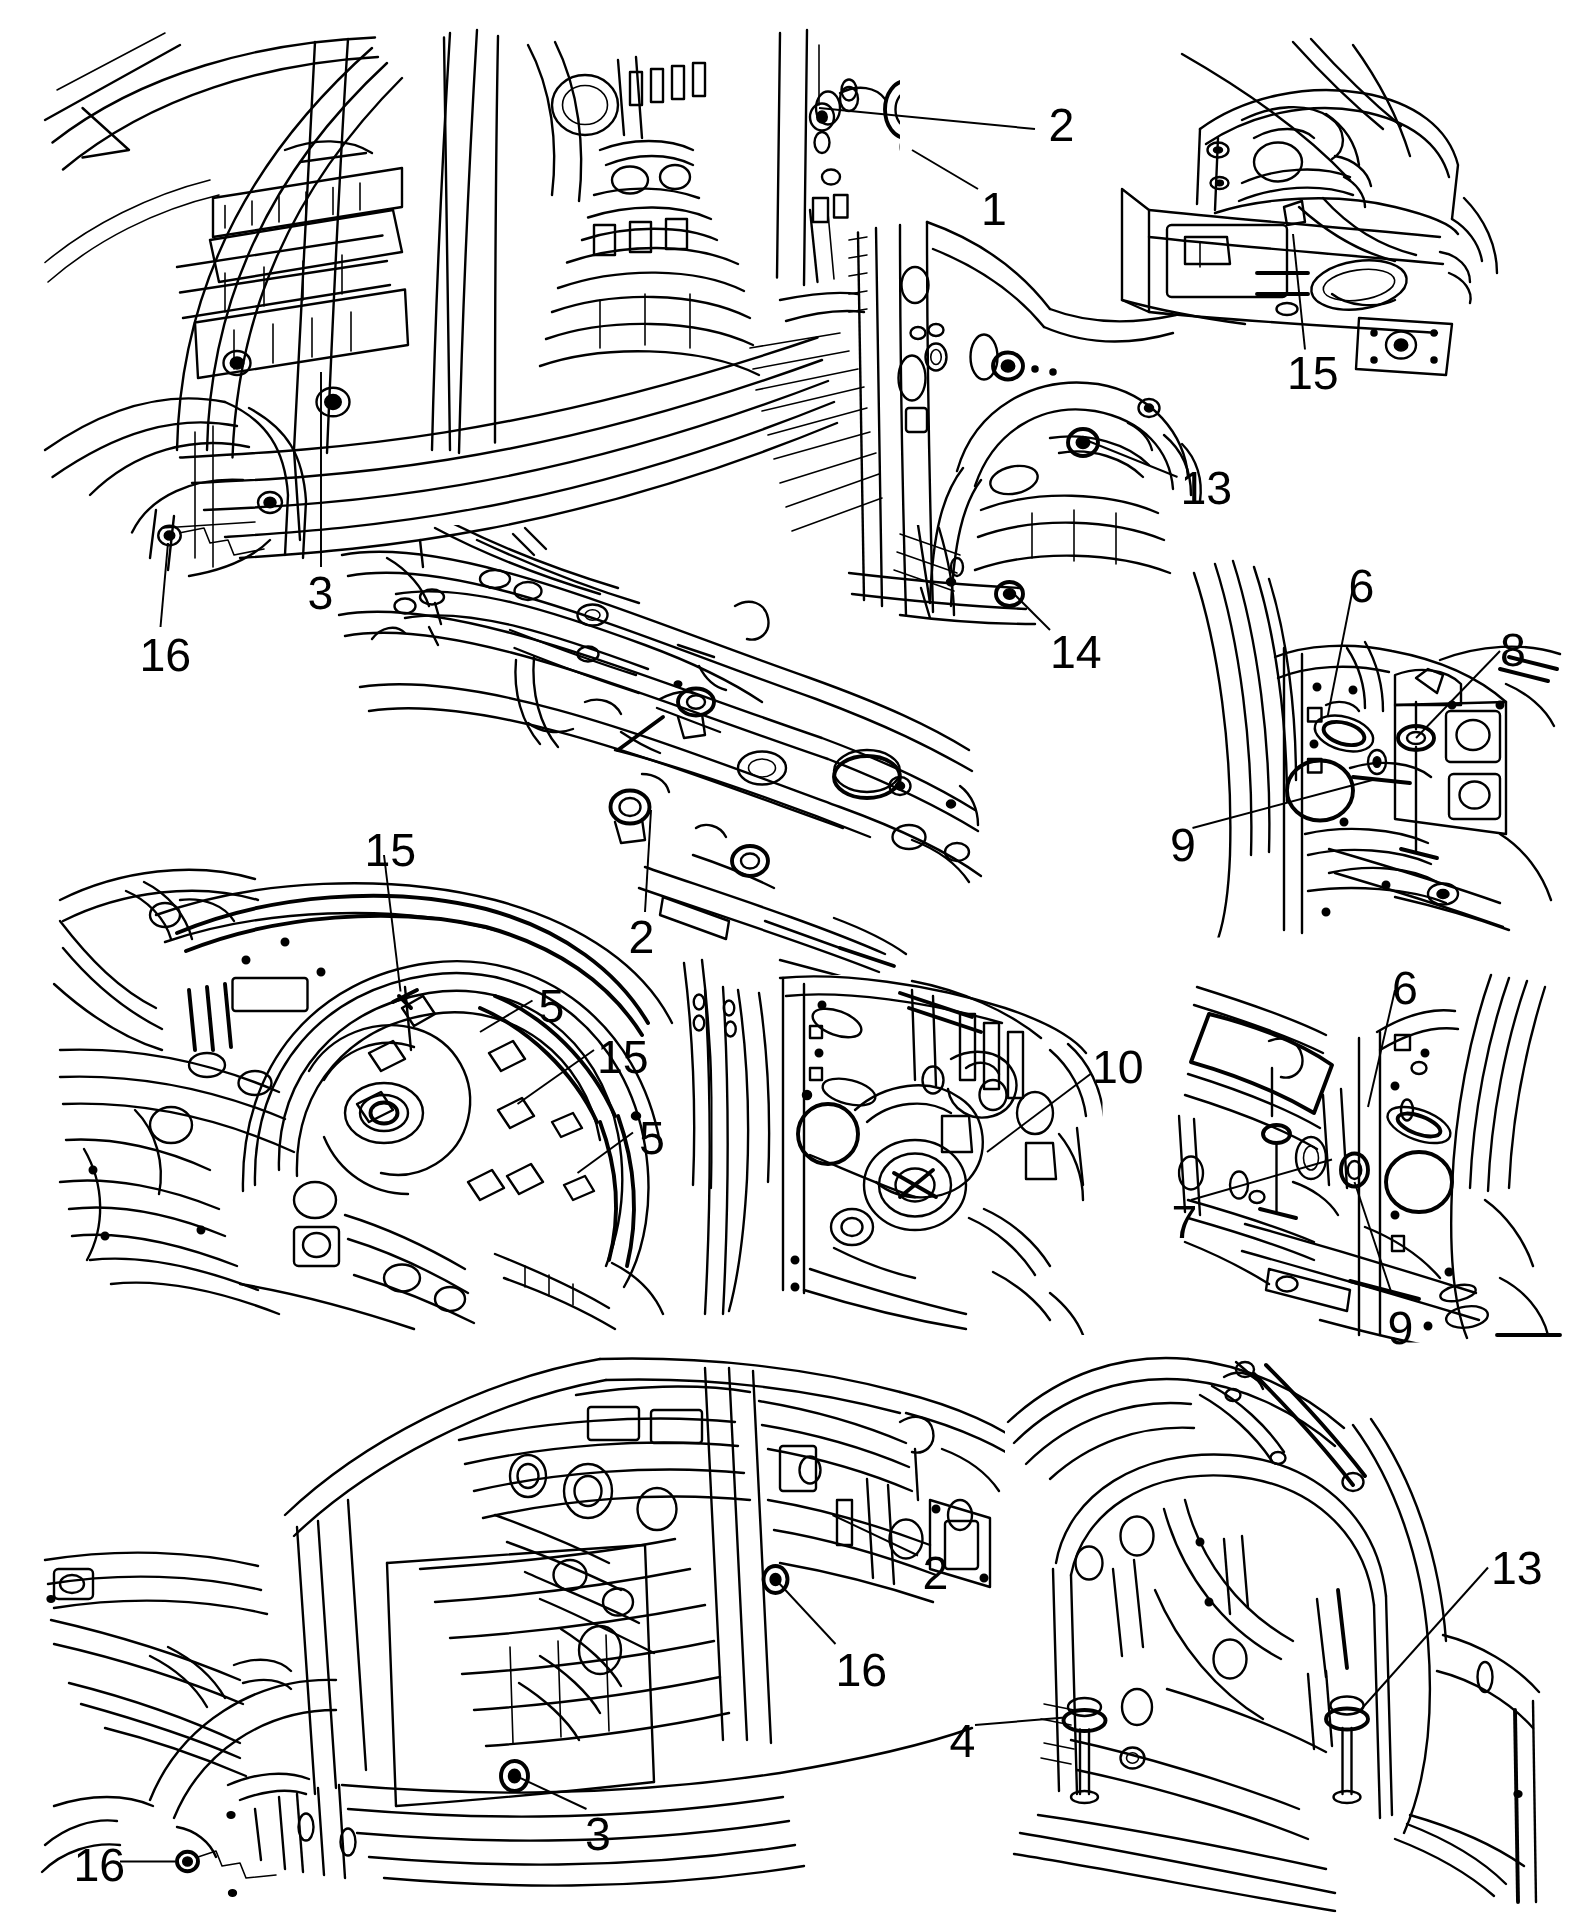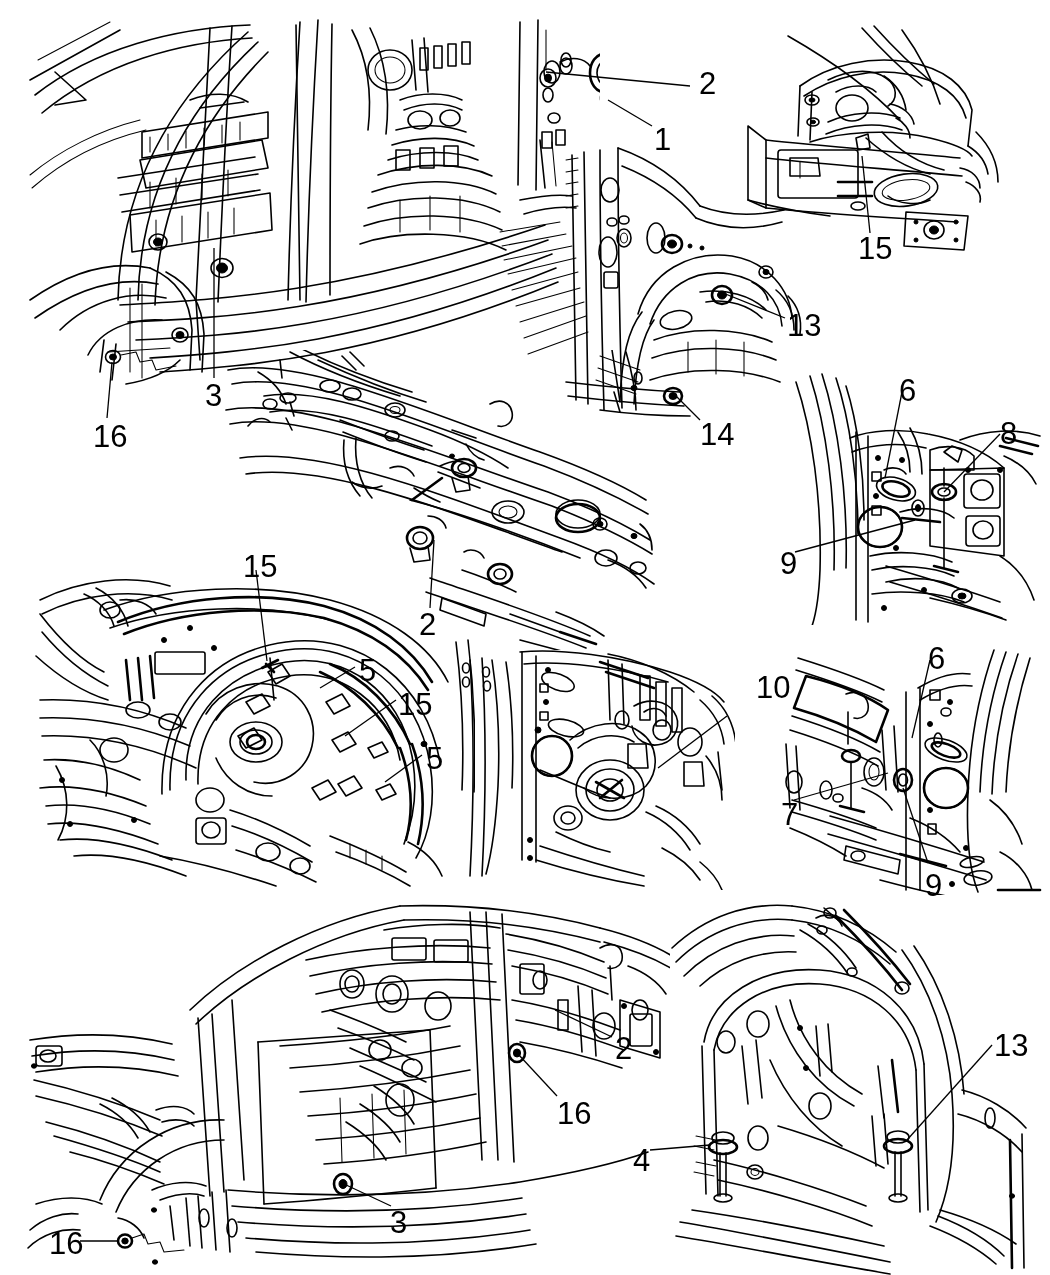--- a/index.html
+++ b/index.html
@@ -926,21 +926,21 @@
   <div class="callout" style="left:205px;  top:380px;">3</div>
   <div class="callout" style="left:93px;   top:421px;">16</div>
   <div class="callout" style="left:899px;  top:375px;">6</div>
   <div class="callout" style="left:1000px; top:418px;">8</div>
   <div class="callout" style="left:780px;  top:548px;">9</div>
   <div class="callout" style="left:243px;  top:551px;">15</div>
   <div class="callout" style="left:419px;  top:609px;">2</div>
   <div class="callout" style="left:359px;  top:655px;">5</div>
   <div class="callout" style="left:398px;  top:689px;">15</div>
   <div class="callout" style="left:426px;  top:743px;">5</div>
-  <div class="callout" style="left:728px;  top:672px;margin-left:28px;">10</div>
+  <div class="callout" style="left:728px;  top:696px;">10</div>
   <div class="callout" style="left:928px;  top:643px;">6</div>
   <div class="callout" style="left:781px;  top:799px;">7</div>
   <div class="callout" style="left:925px;  top:870px;">9</div>
   <div class="callout" style="left:615px;  top:1033px;">2</div>
   <div class="callout" style="left:557px; top:1098px;">16</div>
   <div class="callout" style="left:390px;  top:1207px;">3</div>
   <div class="callout" style="left:49px;  top:1228px;">16</div>
   <div class="callout" style="left:633px;  top:1145px;">4</div>
   <div class="callout" style="left:994px;  top:1030px;">13</div>
 

